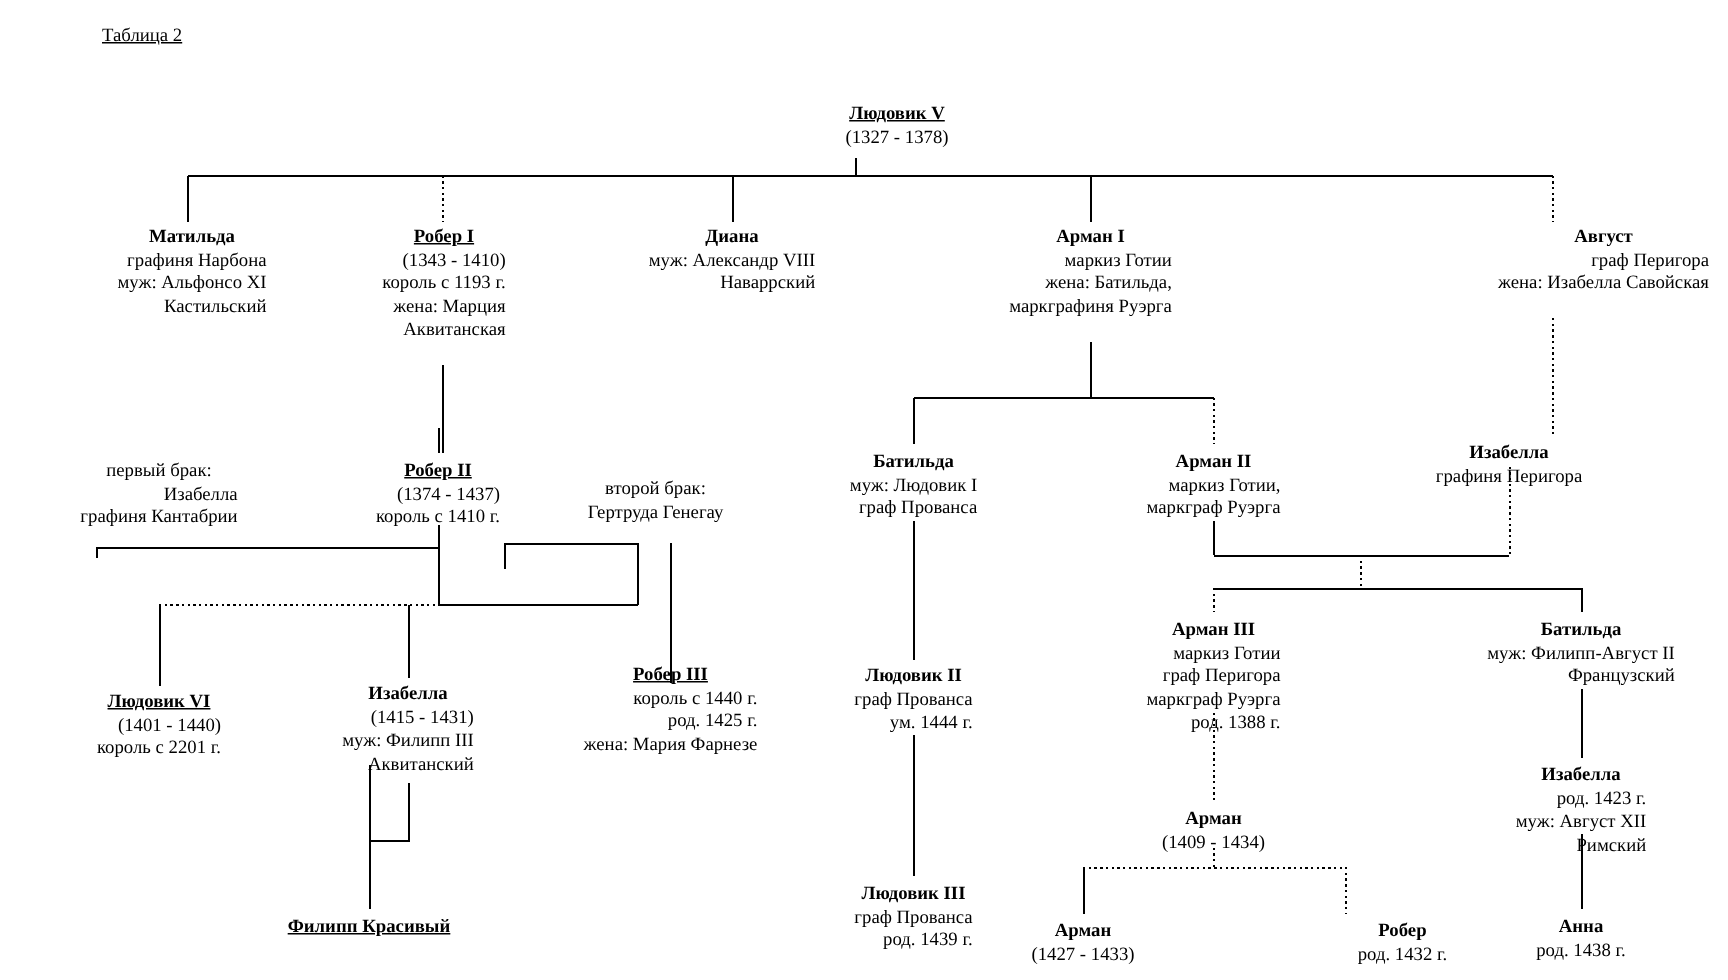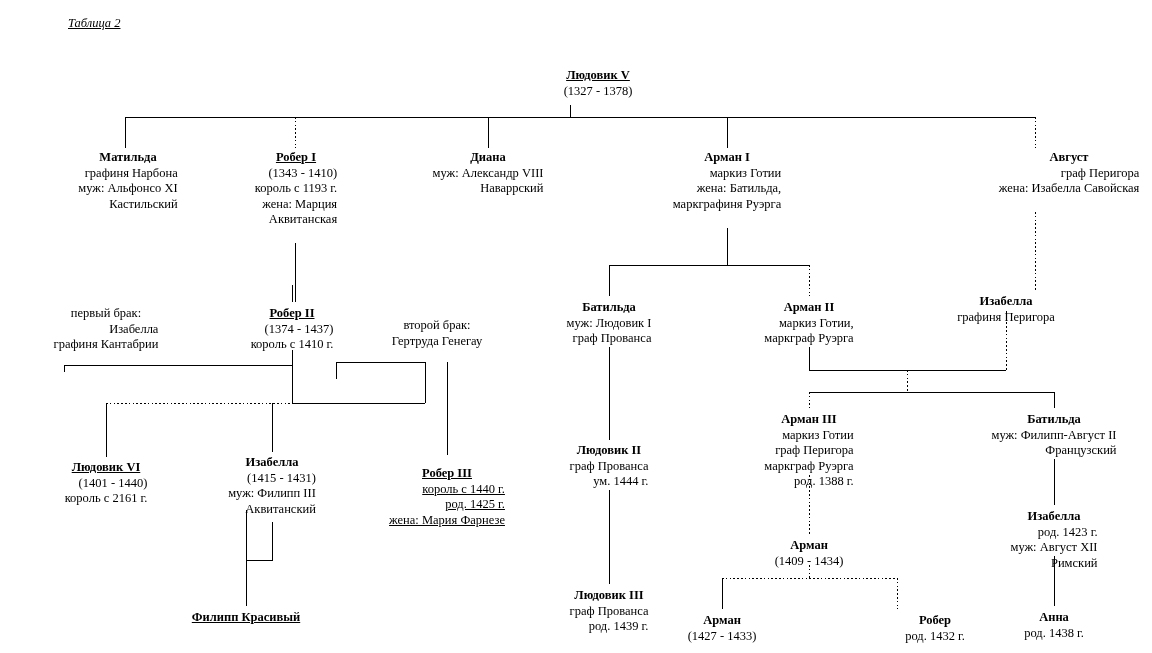--- a/index.html
+++ b/index.html
@@ -19,21 +19,20 @@
   #connectors {
     position: absolute;
     left: 0;
     top: 0;
     width: 1152px;
     height: 653px;
     pointer-events: none;
   }
   .tbl-label {
     position: absolute;
-    font-style: italic;
     font-size: 12.5px;
     text-decoration: underline;
     white-space: nowrap;
   }
   .doc-title {
     position: absolute;
     font-weight: bold;
     font-size: 14.5px;
     letter-spacing: .3px;
     white-space: nowrap;
@@ -202,29 +201,29 @@
         <div class="ln">маркиз Готии,</div>
         <div class="ln">маркграф Руэрга</div>
       </div>
       <div class="node" style="left: 1006px; top: 294px;">
         <div class="nm">Изабелла</div>
         <div class="ln">графиня Перигора</div>
       </div>
       <div class="node" style="left: 106px; top: 460px;">
         <div class="nm ul">Людовик VI</div>
         <div class="ln">(1401 - 1440)</div>
-        <div class="ln">король с 2161 г.</div>
+        <div class="ln">король с 2201 г.</div>
       </div>
       <div class="node" style="left: 272px; top: 455px;">
         <div class="nm">Изабелла</div>
         <div class="ln">(1415 - 1431)</div>
         <div class="ln">муж: Филипп III</div>
         <div class="ln">Аквитанский</div>
       </div>
-      <div class="node" style="left: 447px; top: 466px; text-decoration: underline;">
+      <div class="node" style="left: 447px; top: 442px;">
         <div class="nm ul">Робер III</div>
         <div class="ln">король с 1440 г.</div>
         <div class="ln">род. 1425 г.</div>
         <div class="ln">жена: Мария Фарнезе</div>
       </div>
       <div class="node" style="left: 609px; top: 443px;">
         <div class="nm">Людовик II</div>
         <div class="ln">граф Прованса</div>
         <div class="ln">ум. 1444 г.</div>
       </div>

